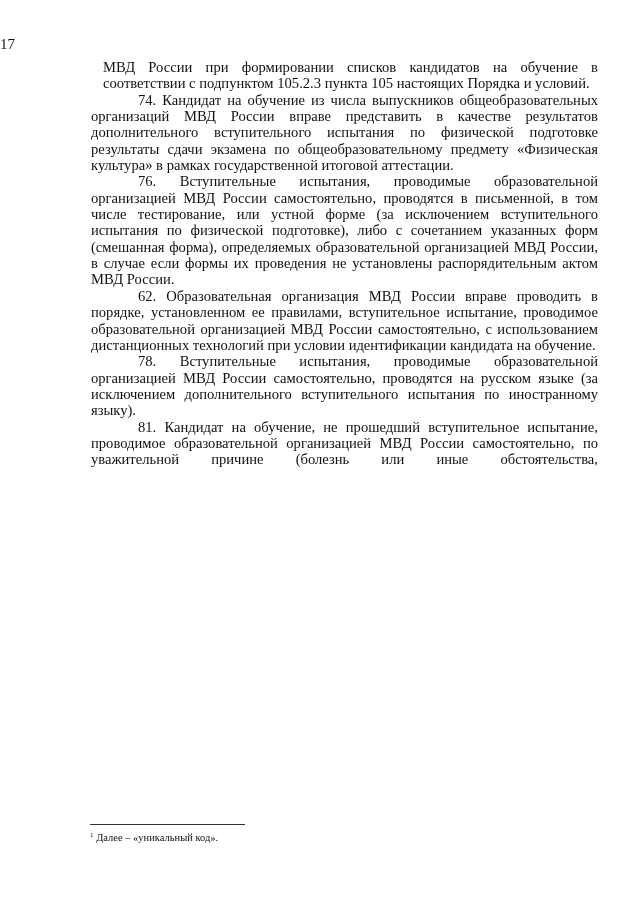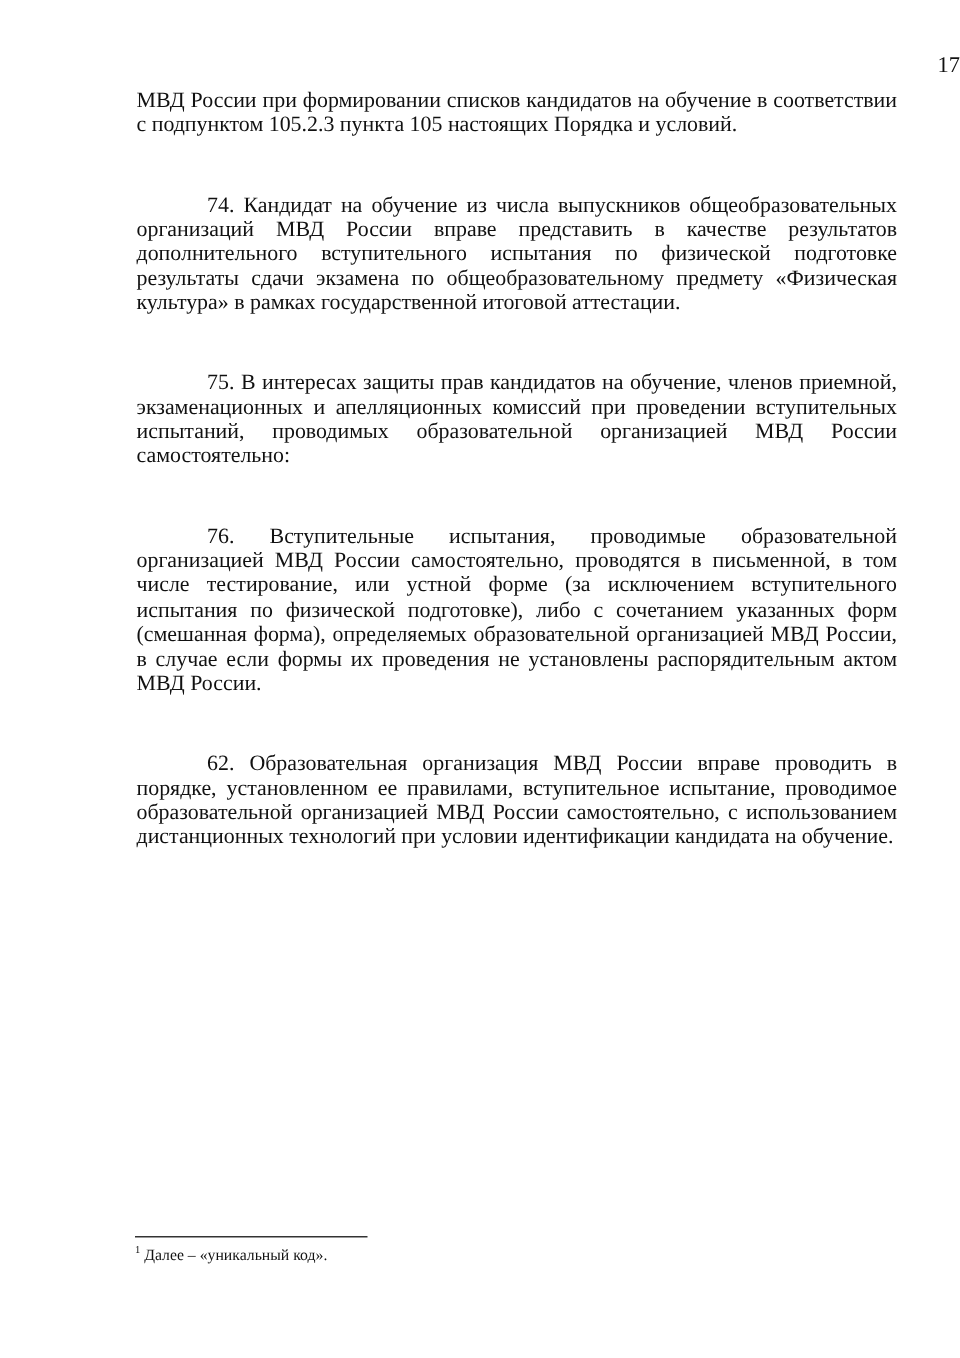--- a/index.html
+++ b/index.html
@@ -1,46 +1,47 @@
 <!DOCTYPE html>
 <html><head>
 <meta charset="utf-8">
 <style>
   html, body { margin: 0; padding: 0; background: #ffffff; }
   body { width: 640px; height: 905px; position: relative; overflow: hidden; }
   .page-num {
-    position: absolute; top: 36px; left: 0; width: 640px; text-align: right;
+    position: absolute; top: 36px; left: 0; width: 640px; text-align: left;
     font-family: "Liberation Serif", "DejaVu Serif", serif; font-size: 15px; color: #111;
   }
   .body-text {
     position: absolute; top: 59px; left: 91px; width: 507px;
     font-family: "Liberation Serif", "DejaVu Serif", serif;
     font-size: 14.6px; line-height: 16.35px; color: #111;
   }
   .para { margin: 0; text-align: justify; text-align-last: left; }
-  .para.indent { text-indent: 47px; margin-top: 37px; }
-  .para.cont { text-indent: 0; }
+  .para.indent { text-indent: 47px; }
+  .para.cont { text-indent: 0; margin-left: 12px; }
   sup { font-size: 9px; line-height: 0; vertical-align: super; }
   .fn-rule {
     position: absolute; top: 824px; left: 90px; width: 155px; height: 0;
     border-top: 1px solid #333;
   }
   .footnote {
     position: absolute; top: 832px; left: 90px;
     font-family: "Liberation Serif", "DejaVu Serif", serif; font-size: 10.5px; color: #111;
   }
   .footnote sup { font-size: 7px; }
 </style>
 </head>
 <body>
 
 <div class="page-num">17</div>
 
 <div class="body-text">
   <p class="para cont">МВД России при формировании списков кандидатов на обучение в соответствии с подпунктом 105.2.3 пункта 105 настоящих Порядка и условий.</p>
   <p class="para indent">74. Кандидат на обучение из числа выпускников общеобразовательных организаций МВД России вправе представить в качестве результатов дополнительного вступительного испытания по физической подготовке результаты сдачи экзамена по общеобразовательному предмету «Физическая культура» в рамках государственной итоговой аттестации.</p>
-  <p class="para indent">75. В интересах защиты прав кандидатов на обучение, членов приемной, экзаменационных и апелляционных комиссий при проведении вступительных испытаний, проводимых образовательной организацией МВД России самостоятельно:</p>
   <p class="para indent">76. Вступительные испытания, проводимые образовательной организацией МВД России самостоятельно, проводятся в письменной, в том числе тестирование, или устной форме (за исключением вступительного испытания по физической подготовке), либо с сочетанием указанных форм (смешанная форма), определяемых образовательной организацией МВД России, в случае если формы их проведения не установлены распорядительным актом МВД России.</p>
   <p class="para indent">62. Образовательная организация МВД России вправе проводить в порядке, установленном ее правилами, вступительное испытание, проводимое образовательной организацией МВД России самостоятельно, с использованием дистанционных технологий при условии идентификации кандидата на обучение.</p>
+  <p class="para indent">78. Вступительные испытания, проводимые образовательной организацией МВД России самостоятельно, проводятся на русском языке (за исключением дополнительного вступительного испытания по иностранному языку).</p>
+  <p class="para indent" style="text-align-last: justify;">81. Кандидат на обучение, не прошедший вступительное испытание, проводимое образовательной организацией МВД России самостоятельно, по уважительной причине (болезнь или иные обстоятельства,</p>
 </div>
 
 <div class="fn-rule"></div>
 <div class="footnote"><sup>1</sup><span> Далее – «уникальный код».</span></div>
 
 </body></html>

